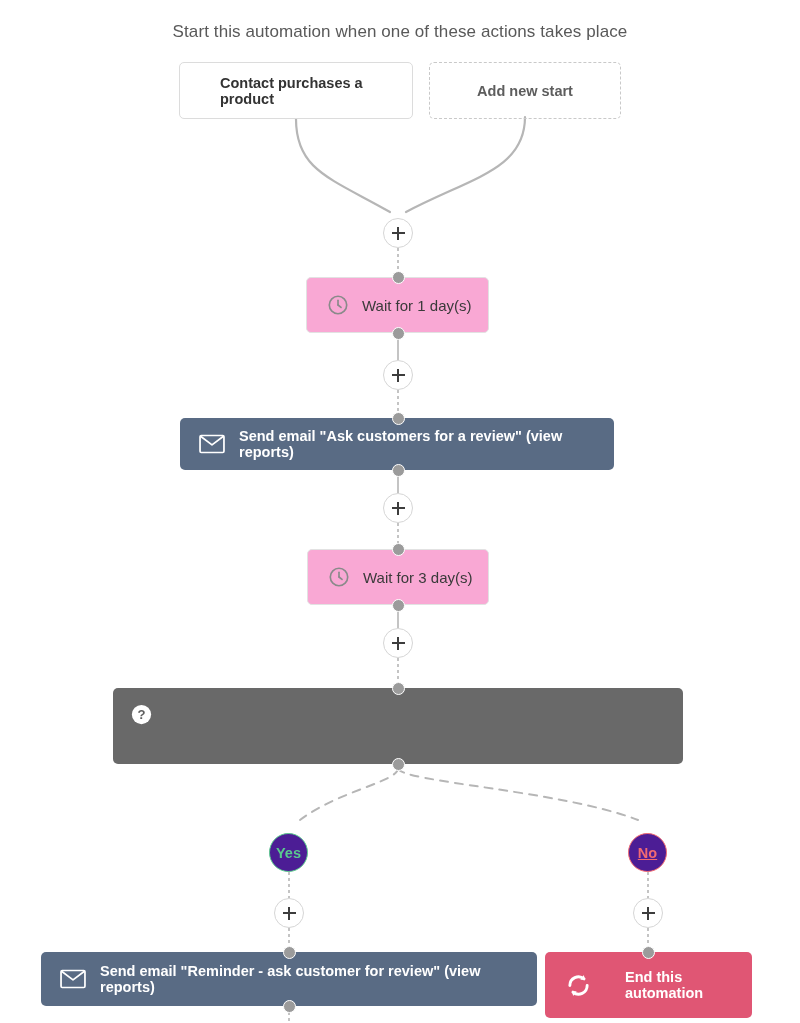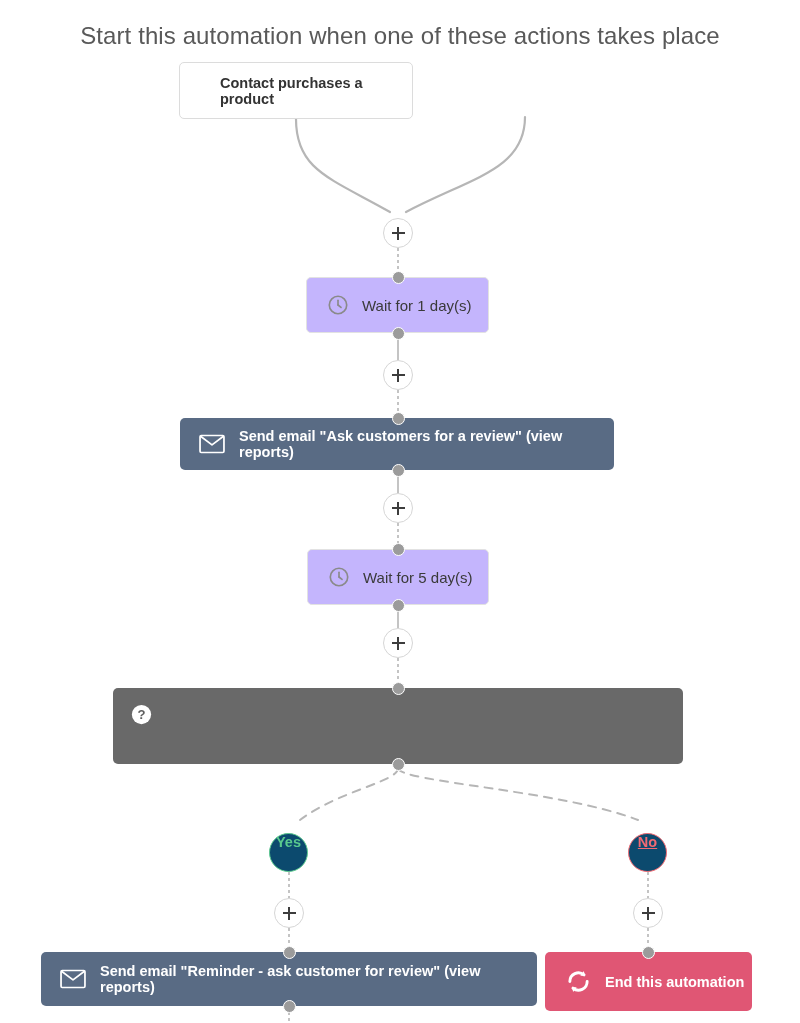--- a/index.html
+++ b/index.html
@@ -32,21 +32,21 @@
     pointer-events: none;
   }
 
   
   .headline {
     position: absolute;
     left: 0;
     top: 22px;
     width: 800px;
     text-align: center;
-    font-size: 24px;
+    font-size: 17px;
     color: #595959;
     letter-spacing: 0.1px;
     white-space: nowrap;
   }
 
   
   .node {
     position: absolute;
     box-sizing: border-box;
     display: flex;
@@ -66,21 +66,21 @@
   }
   .start-box.dashed {
     background: transparent;
     border: 1px dashed #c9c9c9;
     color: #5d5d5d;
   }
 
   
   .wait-box {
     height: 56px;
-    background: #c4b5fd;
+    background: #f9a8d4;
     border: 1px solid #e2e2e2;
     padding-left: 20px;
     font-size: 15px;
     color: #3a3a3a;
     font-weight: normal;
   }
   .wait-box .label { margin-left: 13px; }
 
   
   .email-box {
@@ -142,22 +142,23 @@
   .plus-btn::before { width: 13px; height: 1.6px; }
   .plus-btn::after  { width: 1.6px; height: 13px; }
 
   
   .branch-circle {
     position: absolute;
     width: 39px;
     height: 39px;
     box-sizing: border-box;
     border-radius: 50%;
-    background: #0c4a6e;
+    background: #4c1d95;
     display: flex;
+    align-items: center;
     justify-content: center;
     font-size: 14.5px;
     font-weight: bold;
     z-index: 5;
   }
   .branch-yes { border: 1.6px solid #5ac98e; color: #5ac98e; }
   .branch-no  { border: 1.6px solid #f26a72; color: #f26a72; }
 
   
   .dot {
@@ -203,20 +204,23 @@
     <line x1="648" y1="872" x2="648" y2="898" stroke="#c4c4c4" stroke-width="2" stroke-dasharray="3,3"></line>
     <line x1="648" y1="928" x2="648" y2="952" stroke="#c4c4c4" stroke-width="2" stroke-dasharray="3,3"></line>
   </svg>
 
   <div class="headline">Start this automation when one of these actions takes place</div>
 
   <div class="node start-box" style="left:179px; top:62px; width:234px;padding-left:40px;">
     <span class="label">Contact purchases a product</span>
   </div>
 
+  <div class="node start-box dashed" style="left:429px; top:62px; width:192px;">
+    <span class="label">Add new start</span>
+  </div>
 
   <div class="plus-btn" style="left:383px; top:218px;"></div>
 
   <div class="dot" style="left:391.5px; top:270.5px;"></div>
   <div class="node wait-box" style="left:306px; top:277px; width:183px;">
     <svg class="icon" width="22" height="22" viewBox="0 0 24 24">
       <circle cx="12" cy="12" r="9.5" fill="none" stroke="#8a8a8a" stroke-width="1.8"></circle>
       <line x1="12" y1="12" x2="12" y2="6.8" stroke="#8a8a8a" stroke-width="1.8" stroke-linecap="round"></line>
       <line x1="12" y1="12" x2="15.3" y2="14.6" stroke="#8a8a8a" stroke-width="1.8" stroke-linecap="round"></line>
     </svg>
@@ -238,21 +242,21 @@
 
   <div class="plus-btn" style="left:383px; top:493px;"></div>
 
   <div class="dot" style="left:391.5px; top:542.5px;"></div>
   <div class="node wait-box" style="left:307px; top:549px; width:182px;">
     <svg class="icon" width="22" height="22" viewBox="0 0 24 24">
       <circle cx="12" cy="12" r="9.5" fill="none" stroke="#8a8a8a" stroke-width="1.8"></circle>
       <line x1="12" y1="12" x2="12" y2="6.8" stroke="#8a8a8a" stroke-width="1.8" stroke-linecap="round"></line>
       <line x1="12" y1="12" x2="15.3" y2="14.6" stroke="#8a8a8a" stroke-width="1.8" stroke-linecap="round"></line>
     </svg>
-    <span class="label">Wait for 5 day(s)</span>
+    <span class="label">Wait for 3 day(s)</span>
   </div>
   <div class="dot" style="left:391.5px; top:598.5px;"></div>
 
   <div class="plus-btn" style="left:383px; top:628px;"></div>
 
   <div class="dot" style="left:391.5px; top:681.5px;"></div>
   <div class="node cond-box" style="left:113px; top:688px; width:570px; height:76px;">
     <span class="qmark-wrap">
       <svg width="21" height="21" viewBox="0 0 24 24">
         <circle cx="12" cy="12" r="11" fill="#ffffff"></circle>
@@ -276,21 +280,21 @@
   <div class="node email-box" style="left:41px; top:952px; width:496px; height:54px;">
     <svg class="icon" width="26" height="20" viewBox="0 0 30 22">
       <rect x="1.2" y="1.2" width="27.6" height="19.6" rx="1.4" fill="none" stroke="#ffffff" stroke-width="2"></rect>
       <path d="M1.8,2 L15,12 L28.2,2" fill="none" stroke="#ffffff" stroke-width="2" stroke-linejoin="round"></path>
     </svg>
     <span class="label">Send email "Reminder - ask customer for review" (view reports)</span>
   </div>
   <div class="dot" style="left:282.5px; top:999.5px;"></div>
 
   <div class="dot" style="left:641.5px; top:945.5px;"></div>
-  <div class="node end-box" style="left:545px; top:952px; width:207px; height:59px;">
+  <div class="node end-box" style="left:545px; top:952px; width:207px; height:66px;gap:20px;">
     <svg class="icon" width="25" height="25" viewBox="0 0 26 26">
       <path d="M22,13 A9,9 0 0 1 7.2,19.9" fill="none" stroke="#ffffff" stroke-width="3" stroke-linecap="round"></path>
       <path d="M4,13 A9,9 0 0 1 18.8,6.1" fill="none" stroke="#ffffff" stroke-width="3" stroke-linecap="round"></path>
       <path d="M18.6,2.2 L19.6,6.9 L14.9,7.1 Z" fill="#ffffff"></path>
       <path d="M7.4,23.8 L6.4,19.1 L11.1,18.9 Z" fill="#ffffff"></path>
     </svg>
     <span class="label">End this automation</span>
   </div>
 
 </div>

